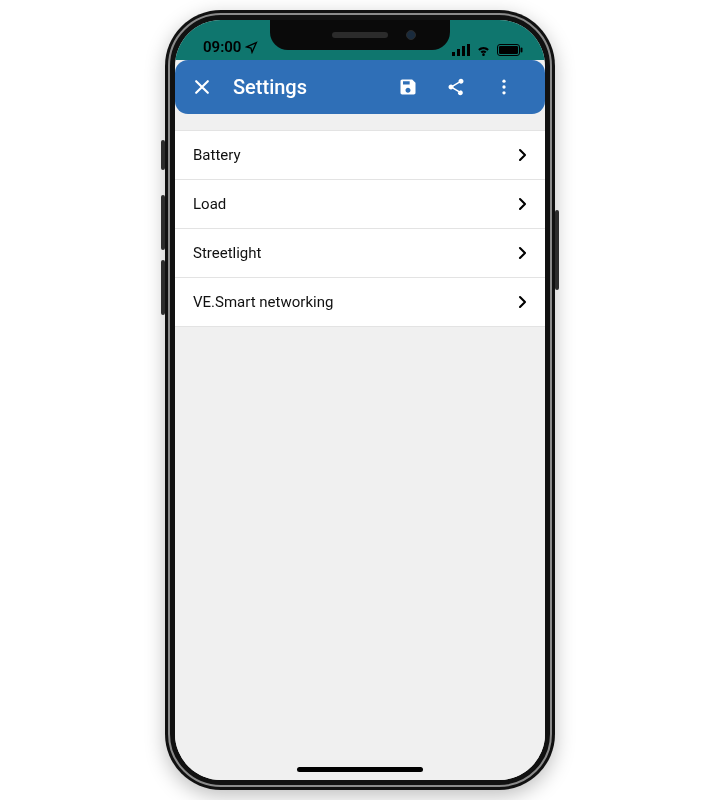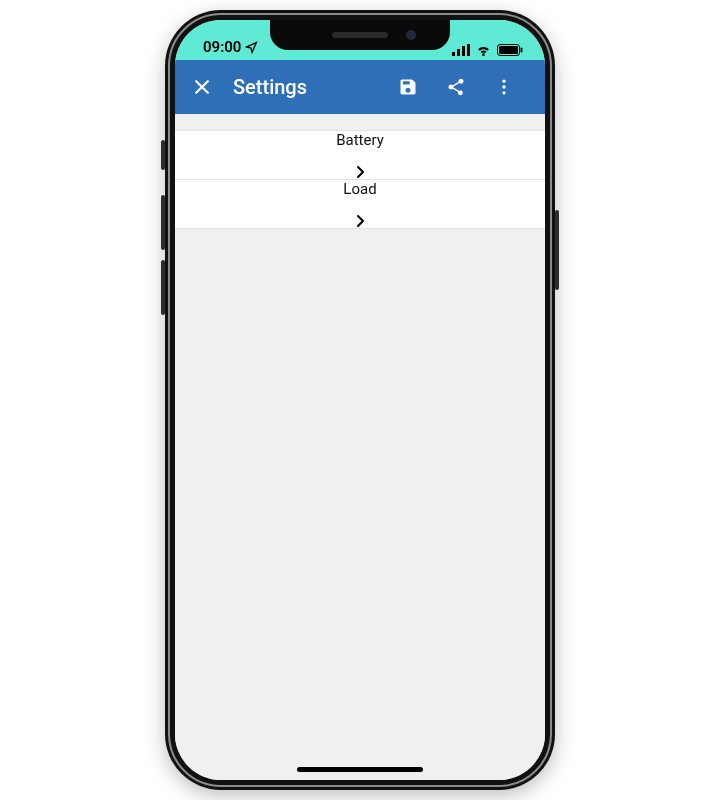--- a/index.html
+++ b/index.html
@@ -51,50 +51,51 @@
       z-index: 10;
       display:flex; align-items:center; justify-content:center; gap:40px;
     }
     .notch .speaker { width:56px; height:6px; background:#2b2b2b; border-radius:3px; }
     .notch .camera { width:10px; height:10px; background:#1a2b3d; border-radius:50%; border:1px solid #2b2b2b; position:absolute; right:34px; top:10px;}
 
     
     .statusbar {
       height: 40px;
       position: relative;
-      background: #5eead4;
+      background: #0f766e;
       display:flex; align-items:flex-end; justify-content:space-between;
       padding: 0 22px 4px 28px;
       font-weight: 600; font-size: 15px; color:#000;
     }
     .status-left { display:flex; align-items:center; gap:4px; }
     .status-right { display:flex; align-items:center; gap:5px; }
 
     
     .appbar {
       background: #2f6fb7;
       color:#fff;
       height: 54px;
       display:flex; align-items:center;
       padding: 0 20px 0 6px;
       gap: 6px;
+      border-radius: 13px;
     }
     .appbar .icon-btn { width:42px; height:42px; display:flex; align-items:center; justify-content:center; border-radius:50%; }
     .appbar .title { font-size: 20px; font-weight:500; flex:0 0 auto; margin-left:4px; }
     .appbar .spacer { flex:1; }
 
     
     .content { background:#f0f0f0; height: calc(100% - 40px - 54px); overflow:hidden; }
     .list { background:#fff; margin-top: 16px; border-top:1px solid #e3e3e3; }
     .list-item {
       display:flex; align-items:center; justify-content:space-between;
       height:49px; padding: 0 18px 0 18px;
       border-bottom:1px solid #e3e3e3;
       background:#fff;
-      font-size:15px; color:#111;flex-direction:column;
+      font-size:15px; color:#111;
     }
 
     
     .home-indicator { position:absolute; bottom:8px; left:50%; transform:translateX(-50%); width:126px; height:5px; background:#000; border-radius:3px; z-index:5;}
 
     svg { display:block; }
   </style>
 </head>
 <body>
 
@@ -189,22 +190,38 @@
 
           <div class="list-item">
             <span>Load</span>
             <span>
               <svg width="9" height="14" viewBox="0 0 9 14" fill="none" stroke="#000" stroke-width="2.1" stroke-linecap="round" stroke-linejoin="round">
                   <path d="M2 2 L7 7 L2 12"></path>
                 </svg>
             </span>
           </div>
 
-
-
+          <div class="list-item">
+            <span>Streetlight</span>
+            <span>
+              <svg width="9" height="14" viewBox="0 0 9 14" fill="none" stroke="#000" stroke-width="2.1" stroke-linecap="round" stroke-linejoin="round">
+                  <path d="M2 2 L7 7 L2 12"></path>
+                </svg>
+            </span>
+          </div>
+
+
+          <div class="list-item">
+            <span>VE.Smart networking</span>
+            <span>
+              <svg width="9" height="14" viewBox="0 0 9 14" fill="none" stroke="#000" stroke-width="2.1" stroke-linecap="round" stroke-linejoin="round">
+                  <path d="M2 2 L7 7 L2 12"></path>
+                </svg>
+            </span>
+          </div>
 
         </div>
       </div>
 
       <div class="home-indicator"></div>
     </div>
   </div>
 </div>
 
 </body></html>

